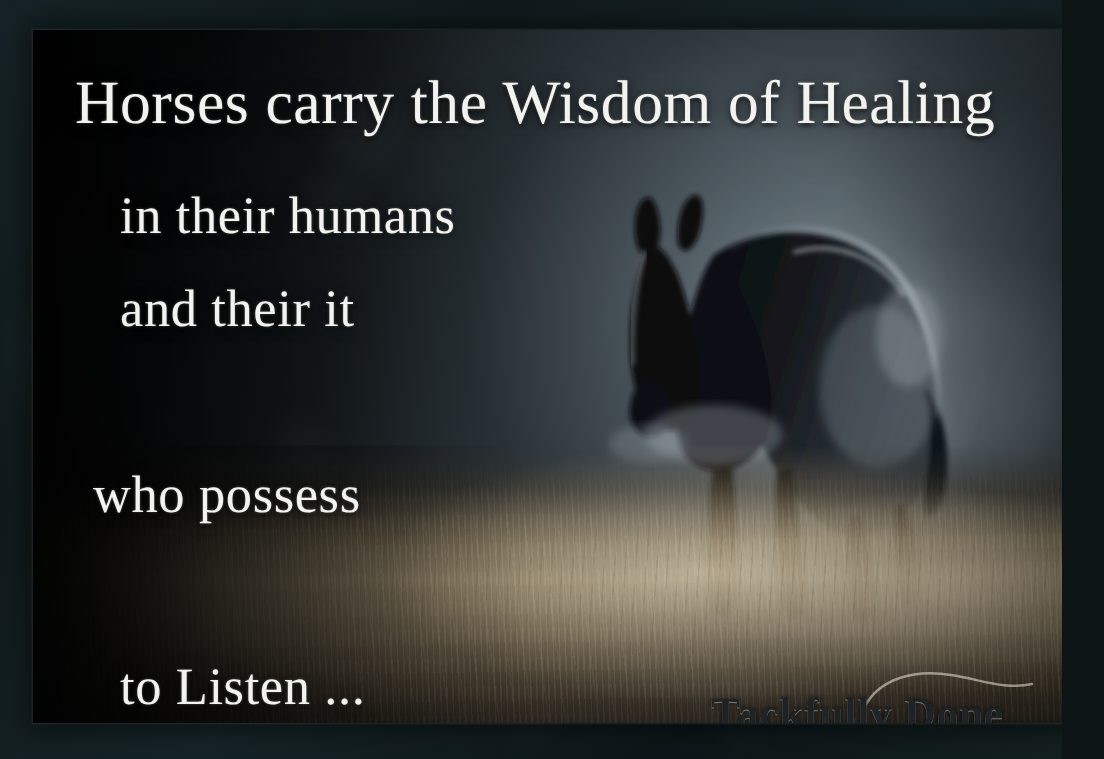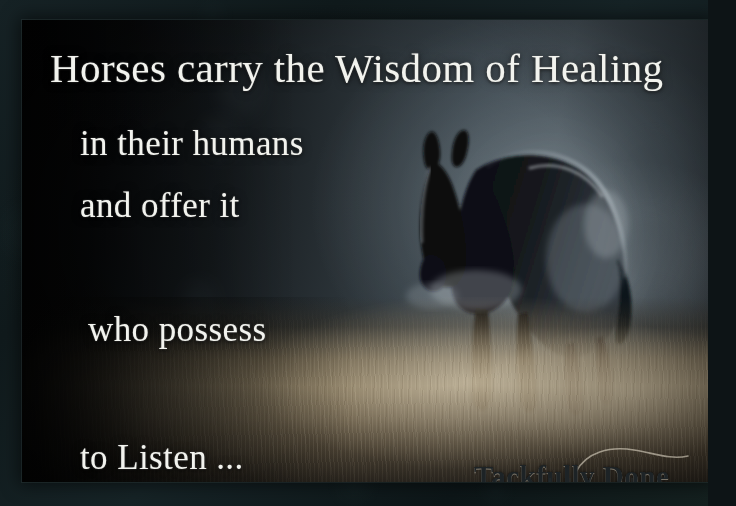--- a/index.html
+++ b/index.html
@@ -183,21 +183,21 @@
     white-space: nowrap;
     text-shadow:
       0 0 2px rgba(255,255,255,0.30),
       0 1px 3px rgba(0,0,0,0.85),
       0 0 10px rgba(0,0,0,0.60);
   }
   .qline-0 { left: 28px;  top: 24px;  font-size: 41px; }
   .qline-1 { left: 58px;  top: 104px; font-size: 35px; }
   .qline-2 { left: 58px;  top: 166px; font-size: 35px; }
   .qline-3 { left: 58px;  top: 228px; font-size: 35px; }
-  .qline-4 { left: 66px;  top: 290px; font-size: 35px; }
+  .qline-4 { left: 40px;  top: 290px; font-size: 35px; }
   .qline-5 { left: 58px;  top: 352px; font-size: 35px; }
   .qline-6 { left: 58px;  top: 418px; font-size: 35px; }
 
   
   #watermark {
     position: absolute;
     left: 452px;
     top: 432px;
     width: 225px;
     height: 46px;
@@ -314,21 +314,21 @@
     <div class="field"></div>
     <div class="field-bright"></div>
     <div class="grass-streaks"></div>
     <div class="field-dark-left"></div>
 
     <div class="vignette"></div>
 
     <div id="quote">
       <div class="qline qline-0">Horses carry the Wisdom of Healing</div>
       <div class="qline qline-1">in their humans</div>
-      <div class="qline qline-2">and offer it</div>
+      <div class="qline qline-2">and their it</div>
       <div class="qline qline-4">who possess</div>
       <div class="qline qline-6">to Listen ...</div>
     </div>
 
     <div id="watermark">
       <svg class="wm-swoosh" viewBox="0 0 120 30" xmlns="http://www.w3.org/2000/svg">
         <path d="M4 26 C14 6 38 0 62 4 C82 7 98 14 116 10" fill="none" stroke="rgba(238,232,214,0.55)" stroke-width="1.6" stroke-linecap="round"></path>
       </svg>
       <div class="wm-text">Tackfully Done</div>
       <svg class="wm-tails" viewBox="0 0 225 22" xmlns="http://www.w3.org/2000/svg">

